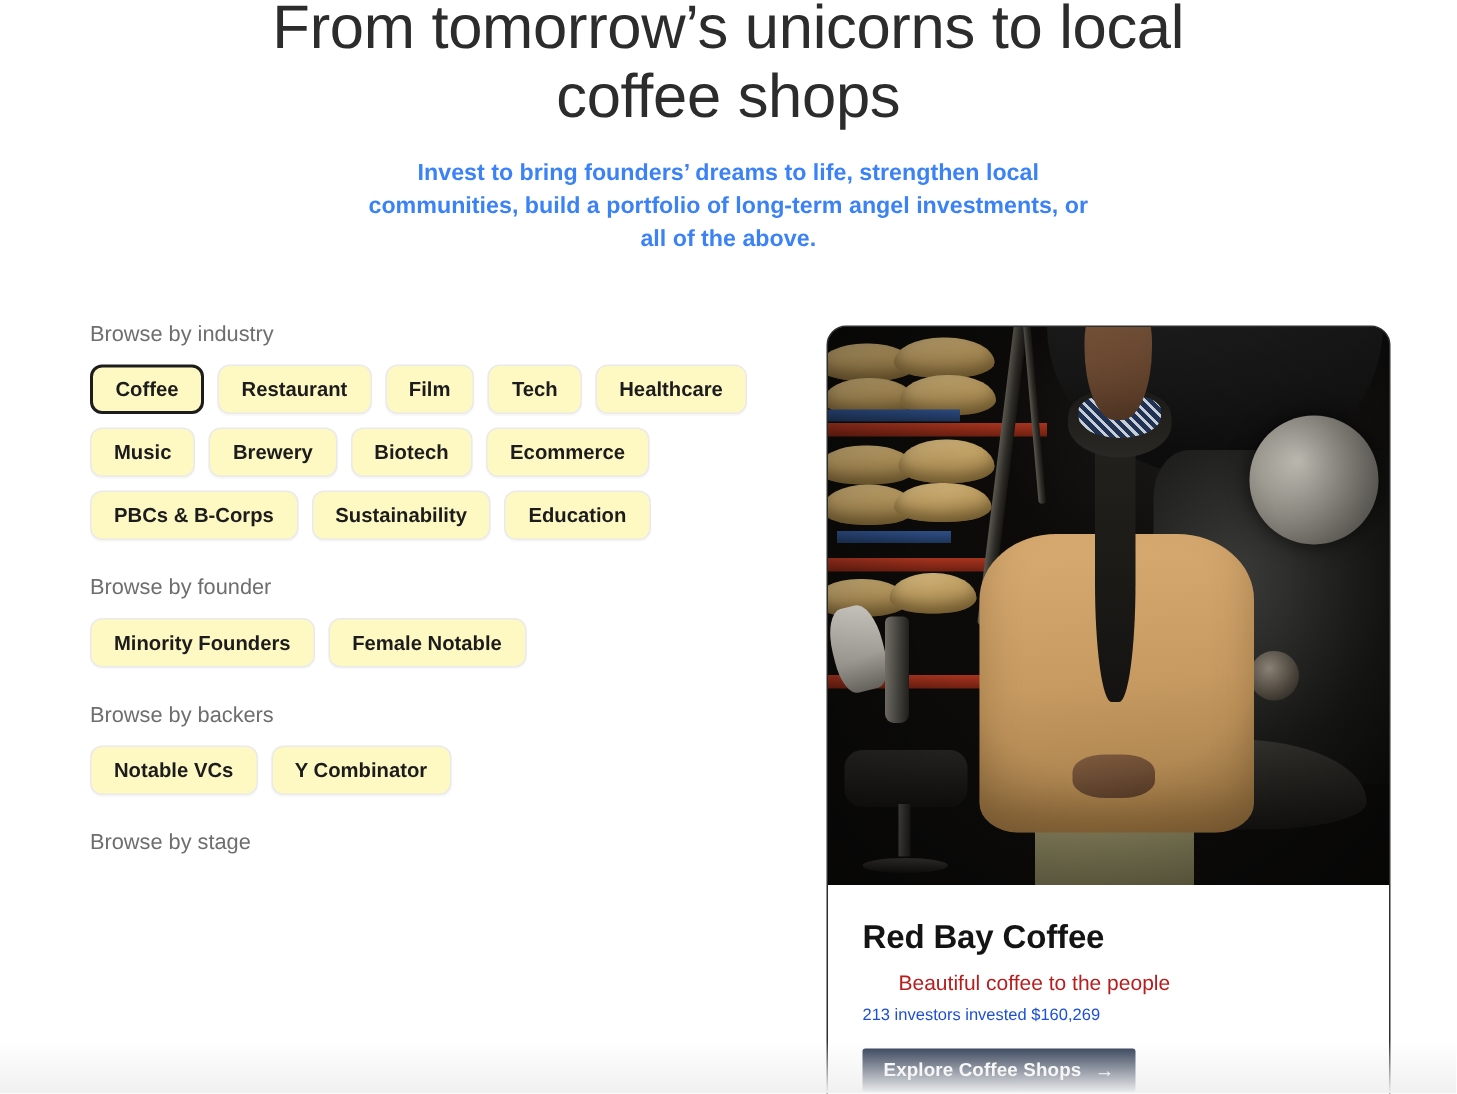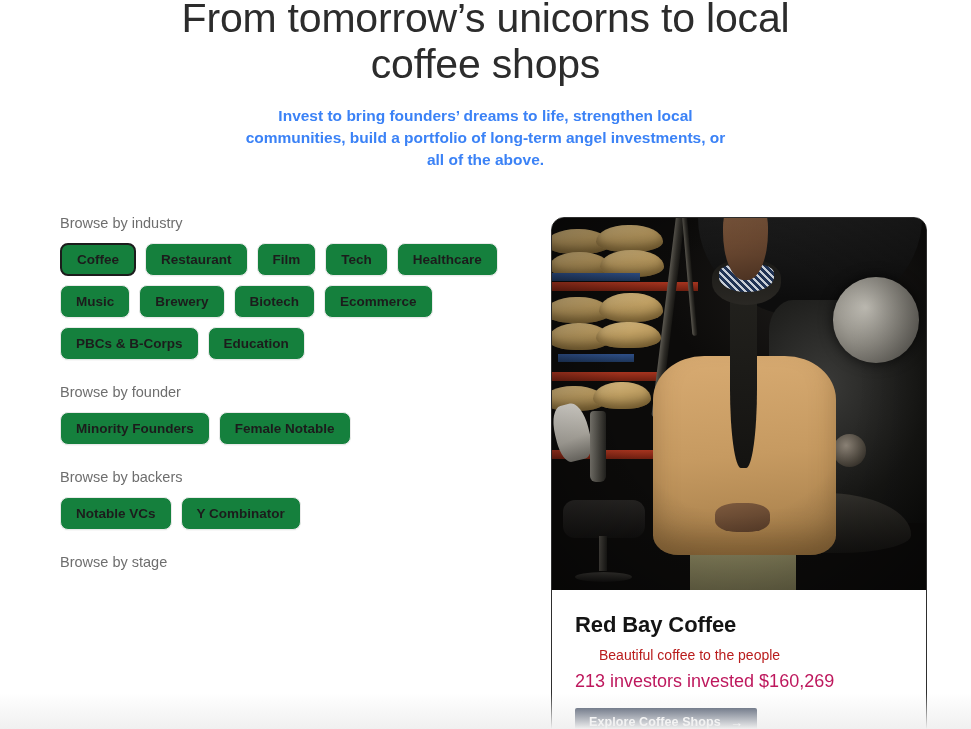--- a/index.html
+++ b/index.html
@@ -77,21 +77,21 @@
   }
 
   .chip {
     display: inline-flex;
     align-items: center;
     justify-content: center;
     height: 33px;
     padding: 0 15px;
     border-radius: 8px;
     border: 1px solid #eaeaea;
-    background: #15803d;
+    background: #fef9c3;
     font-size: 13.5px;
     font-weight: 600;
     color: #1c1c1c;
     white-space: nowrap;
     cursor: pointer;
     box-shadow: 0 1px 1px rgba(0,0,0,0.035);
     font-family: "Liberation Sans", sans-serif;
   }
   .chip.selected {
     border: 2px solid #1c1c1c;
@@ -285,22 +285,22 @@
     color: #141414;
     letter-spacing: -0.1px;
   }
   .card-tagline {
     font-size: 14px;
     color: #b91c1c;
     margin-top: 9px;
     margin-left: 24px;
   }
   .card-stats {
-    font-size: 18px;
-    color: #be185d;
+    font-size: 11px;
+    color: #1d4ed8;
     margin-top: 8px;
   }
   .cta {
     display: inline-flex;
     align-items: center;
     gap: 9px;
     margin-top: 16px;
     height: 29px;
     padding: 0 14px;
     background: #1d2b45;
@@ -333,20 +333,21 @@
         <button class="chip selected">Coffee</button>
         <button class="chip">Restaurant</button>
         <button class="chip">Film</button>
         <button class="chip">Tech</button>
         <button class="chip">Healthcare</button>
         <button class="chip">Music</button>
         <button class="chip">Brewery</button>
         <button class="chip">Biotech</button>
         <button class="chip">Ecommerce</button>
         <button class="chip">PBCs &amp; B-Corps</button>
+        <button class="chip">Sustainability</button>
         <button class="chip">Education</button>
       </div>
     </div>
 
     <div class="filter-group">
       <div class="group-label">Browse by founder</div>
       <div class="chip-row">
         <button class="chip">Minority Founders</button>
         <button class="chip">Female Notable</button>
       </div>

